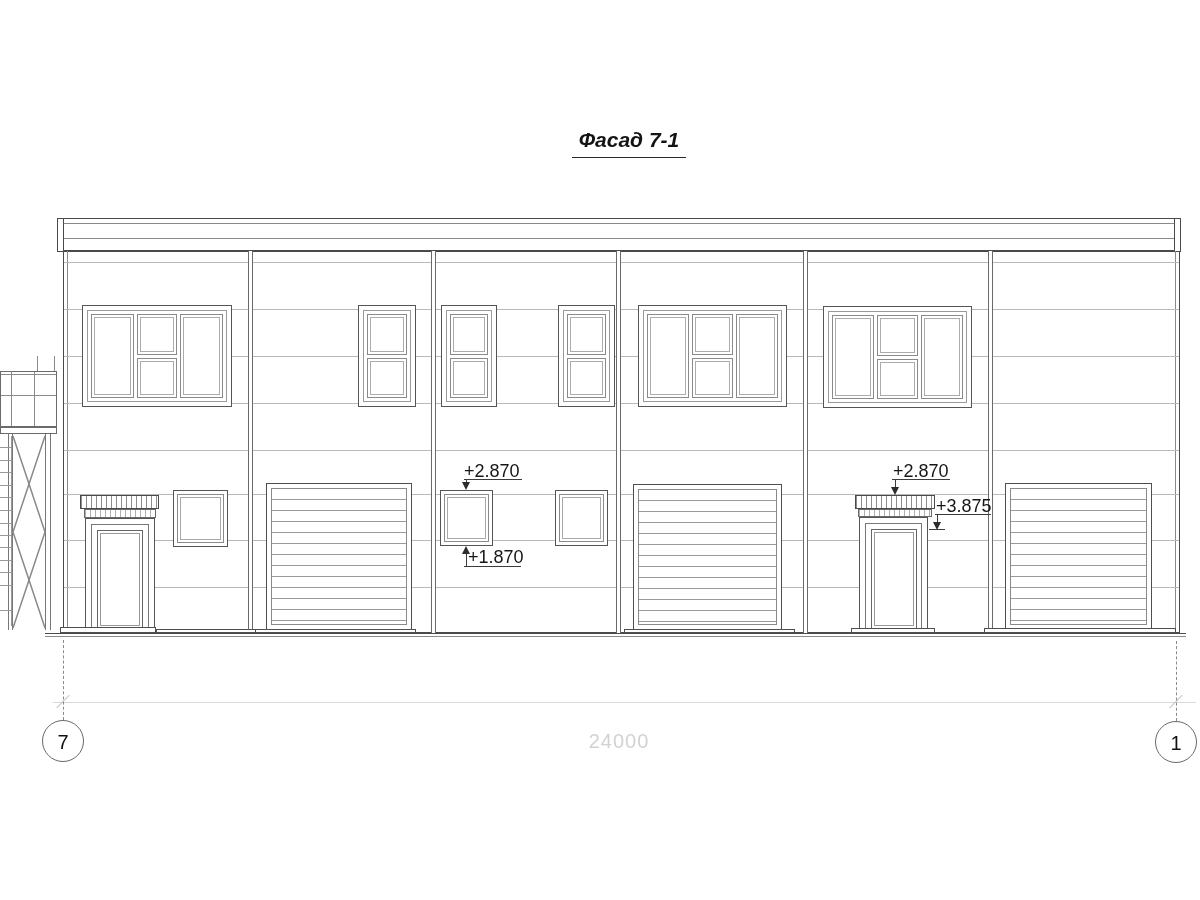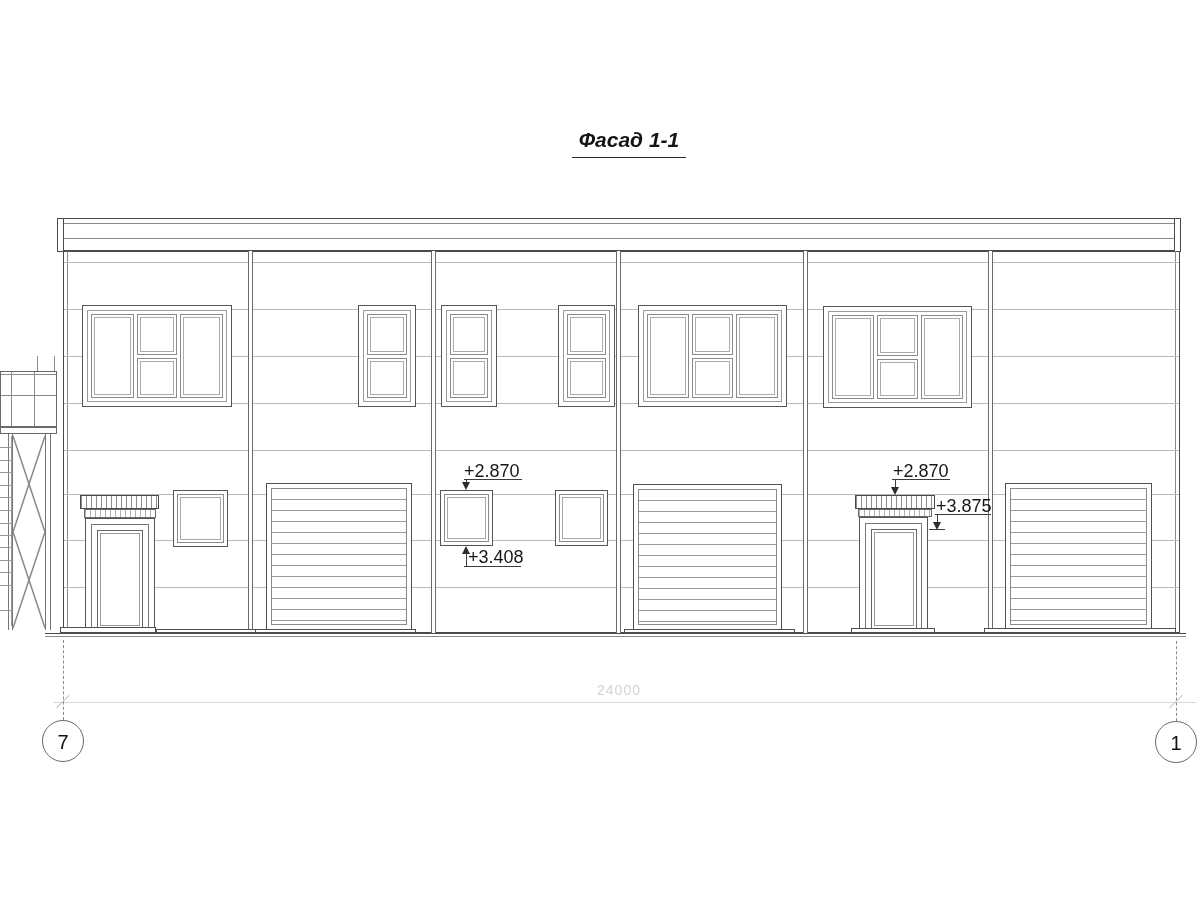--- a/index.html
+++ b/index.html
@@ -49,36 +49,36 @@
   .post{position:absolute;background:#fff;border-left:1px solid #777;border-right:1px solid #777;}
   .ladder{position:absolute;border-right:1px solid #9a9a9a;
           background:repeating-linear-gradient(180deg,transparent 0 11.5px,#999 11.5px 12.5px);}
   
   .elev{position:absolute;font-size:18px;color:#161616;white-space:nowrap;}
   .arr-d{position:absolute;width:0;height:0;border-left:4.5px solid transparent;border-right:4.5px solid transparent;border-top:8px solid #2d2d2d;}
   .arr-u{position:absolute;width:0;height:0;border-left:4.5px solid transparent;border-right:4.5px solid transparent;border-bottom:8px solid #2d2d2d;}
   .leader{position:absolute;height:0;border-top:1px solid #3c3c3c;}
   .lvert{position:absolute;width:0;border-left:1px solid #3c3c3c;}
   
-  .dim-label{position:absolute;font-size:14px;color:#d2d2d2;text-align:center;letter-spacing:1px;}
+  .dim-label{position:absolute;font-size:20px;color:#d2d2d2;text-align:center;letter-spacing:1px;margin-top:48px;}
   .tick{position:absolute;width:18px;height:0;border-top:1.5px solid #c6c6c6;transform:rotate(-45deg);}
   
   .axis-dash{position:absolute;width:0;border-left:1px dashed #8a8a8a;}
   .axis-c{position:absolute;width:42px;height:42px;border:1px solid #6a6a6a;border-radius:50%;
           background:#fff;text-align:center;line-height:42px;font-size:20px;color:#111;}
   
   .title{position:absolute;font-style:italic;font-weight:bold;font-size:21px;color:#141414;
          text-align:center;white-space:nowrap;border-bottom:1px solid #2a2a2a;padding-bottom:5px;}
 </style>
 </head>
 <body>
 
 <div id="sheet">
 
-  <div class="title" style="left:572px;top:128px;width:114px;">Фасад 1-1</div>
+  <div class="title" style="left:572px;top:128px;width:114px;">Фасад 7-1</div>
 
   <div class="band" style="left:57px;top:218px;width:1123px;height:33px;">
     <div class="hl" style="left:0;top:4px;width:1121px;"></div>
     <div class="hl" style="left:0;top:19px;width:1121px;"></div>
   </div>
   <div class="band" style="left:57px;top:218px;width:7px;height:34px;"></div>
   <div class="band" style="left:1174px;top:218px;width:7px;height:34px;"></div>
 
   <div class="wall" style="left:63px;top:251px;width:1117px;height:382px;"></div>
   <div class="vl" style="left:67px;top:251px;height:382px;"></div>
@@ -254,21 +254,21 @@
   </svg>
   <div class="ladder" style="left:0px;top:436px;width:12px;height:190px;"></div>
 
   <div class="elev" style="left:464px;top:461px;">+2.870</div>
   <div class="leader" style="left:464px;top:479px;width:58px;"></div>
   <div class="lvert" style="left:466px;top:479px;height:5px;"></div>
   <div class="arr-d" style="left:462px;top:482px;"></div>
 
   <div class="arr-u" style="left:462px;top:546px;"></div>
   <div class="lvert" style="left:466px;top:553px;height:13px;"></div>
-  <div class="elev" style="left:468px;top:547px;">+3.408</div>
+  <div class="elev" style="left:468px;top:547px;">+1.870</div>
   <div class="leader" style="left:464px;top:566px;width:57px;"></div>
 
   <div class="elev" style="left:893px;top:461px;">+2.870</div>
   <div class="leader" style="left:892px;top:479px;width:58px;"></div>
   <div class="lvert" style="left:895px;top:479px;height:9px;"></div>
   <div class="arr-d" style="left:891px;top:487px;"></div>
 
   <div class="elev" style="left:936px;top:496px;">+3.875</div>
   <div class="leader" style="left:935px;top:514px;width:56px;"></div>
   <div class="lvert" style="left:937px;top:514px;height:9px;"></div>

